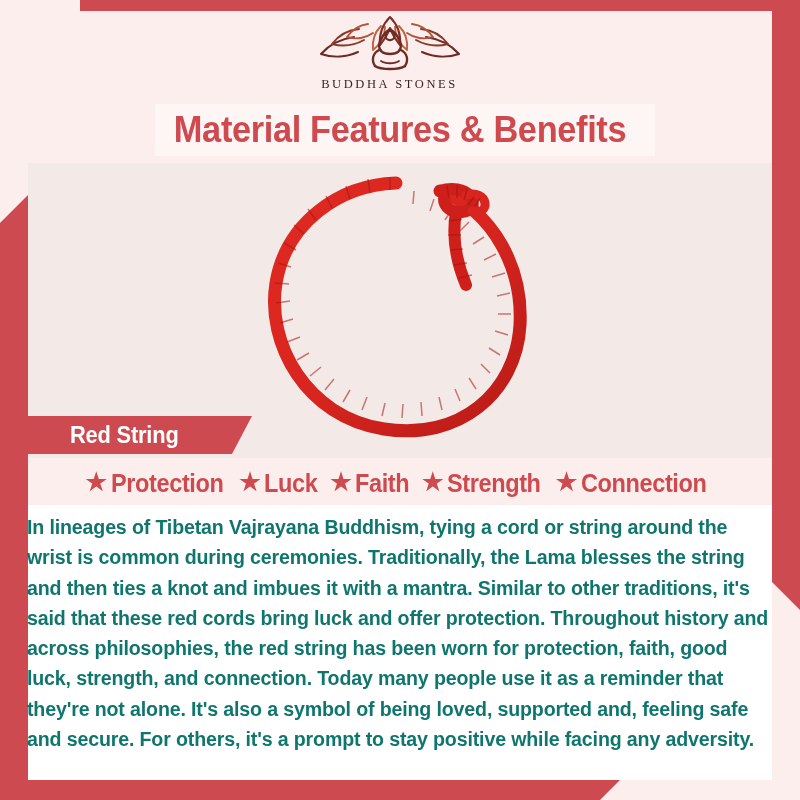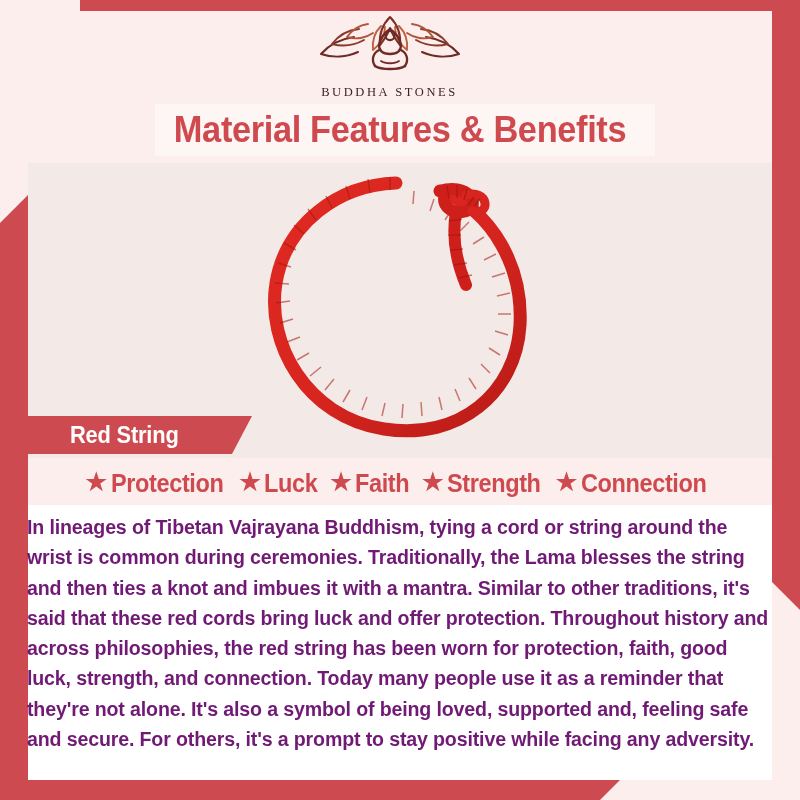--- a/index.html
+++ b/index.html
@@ -79,21 +79,21 @@
   
   .logo-wrap {
     position: absolute;
     left: 0;
     top: 14px;
     width: 779px;
     height: 86px;
     display: flex;
     flex-direction: column;
     align-items: center;
-    justify-content: space-between;
+    justify-content: flex-start;
   }
   .logo-mark {
     width: 150px;
     height: 62px;
     display: block;
   }
   .logo-word {
     margin-top: 1px;
     font-family: "Liberation Serif", serif;
     font-size: 12.5px;
@@ -192,21 +192,21 @@
 
   
   .body-copy {
     position: absolute;
     left: 27px;
     top: 512px;
     width: 745px;
     font-size: 19.6px;
     line-height: 30.3px;
     font-weight: bold;
-    color: #701a75;
+    color: #0f766e;
     letter-spacing: -0.15px;
   }
 </style>
 </head>
 <body>
 
 <div class="poster">
 
   <div class="frame-top"></div>
   <div class="frame-right"></div>

